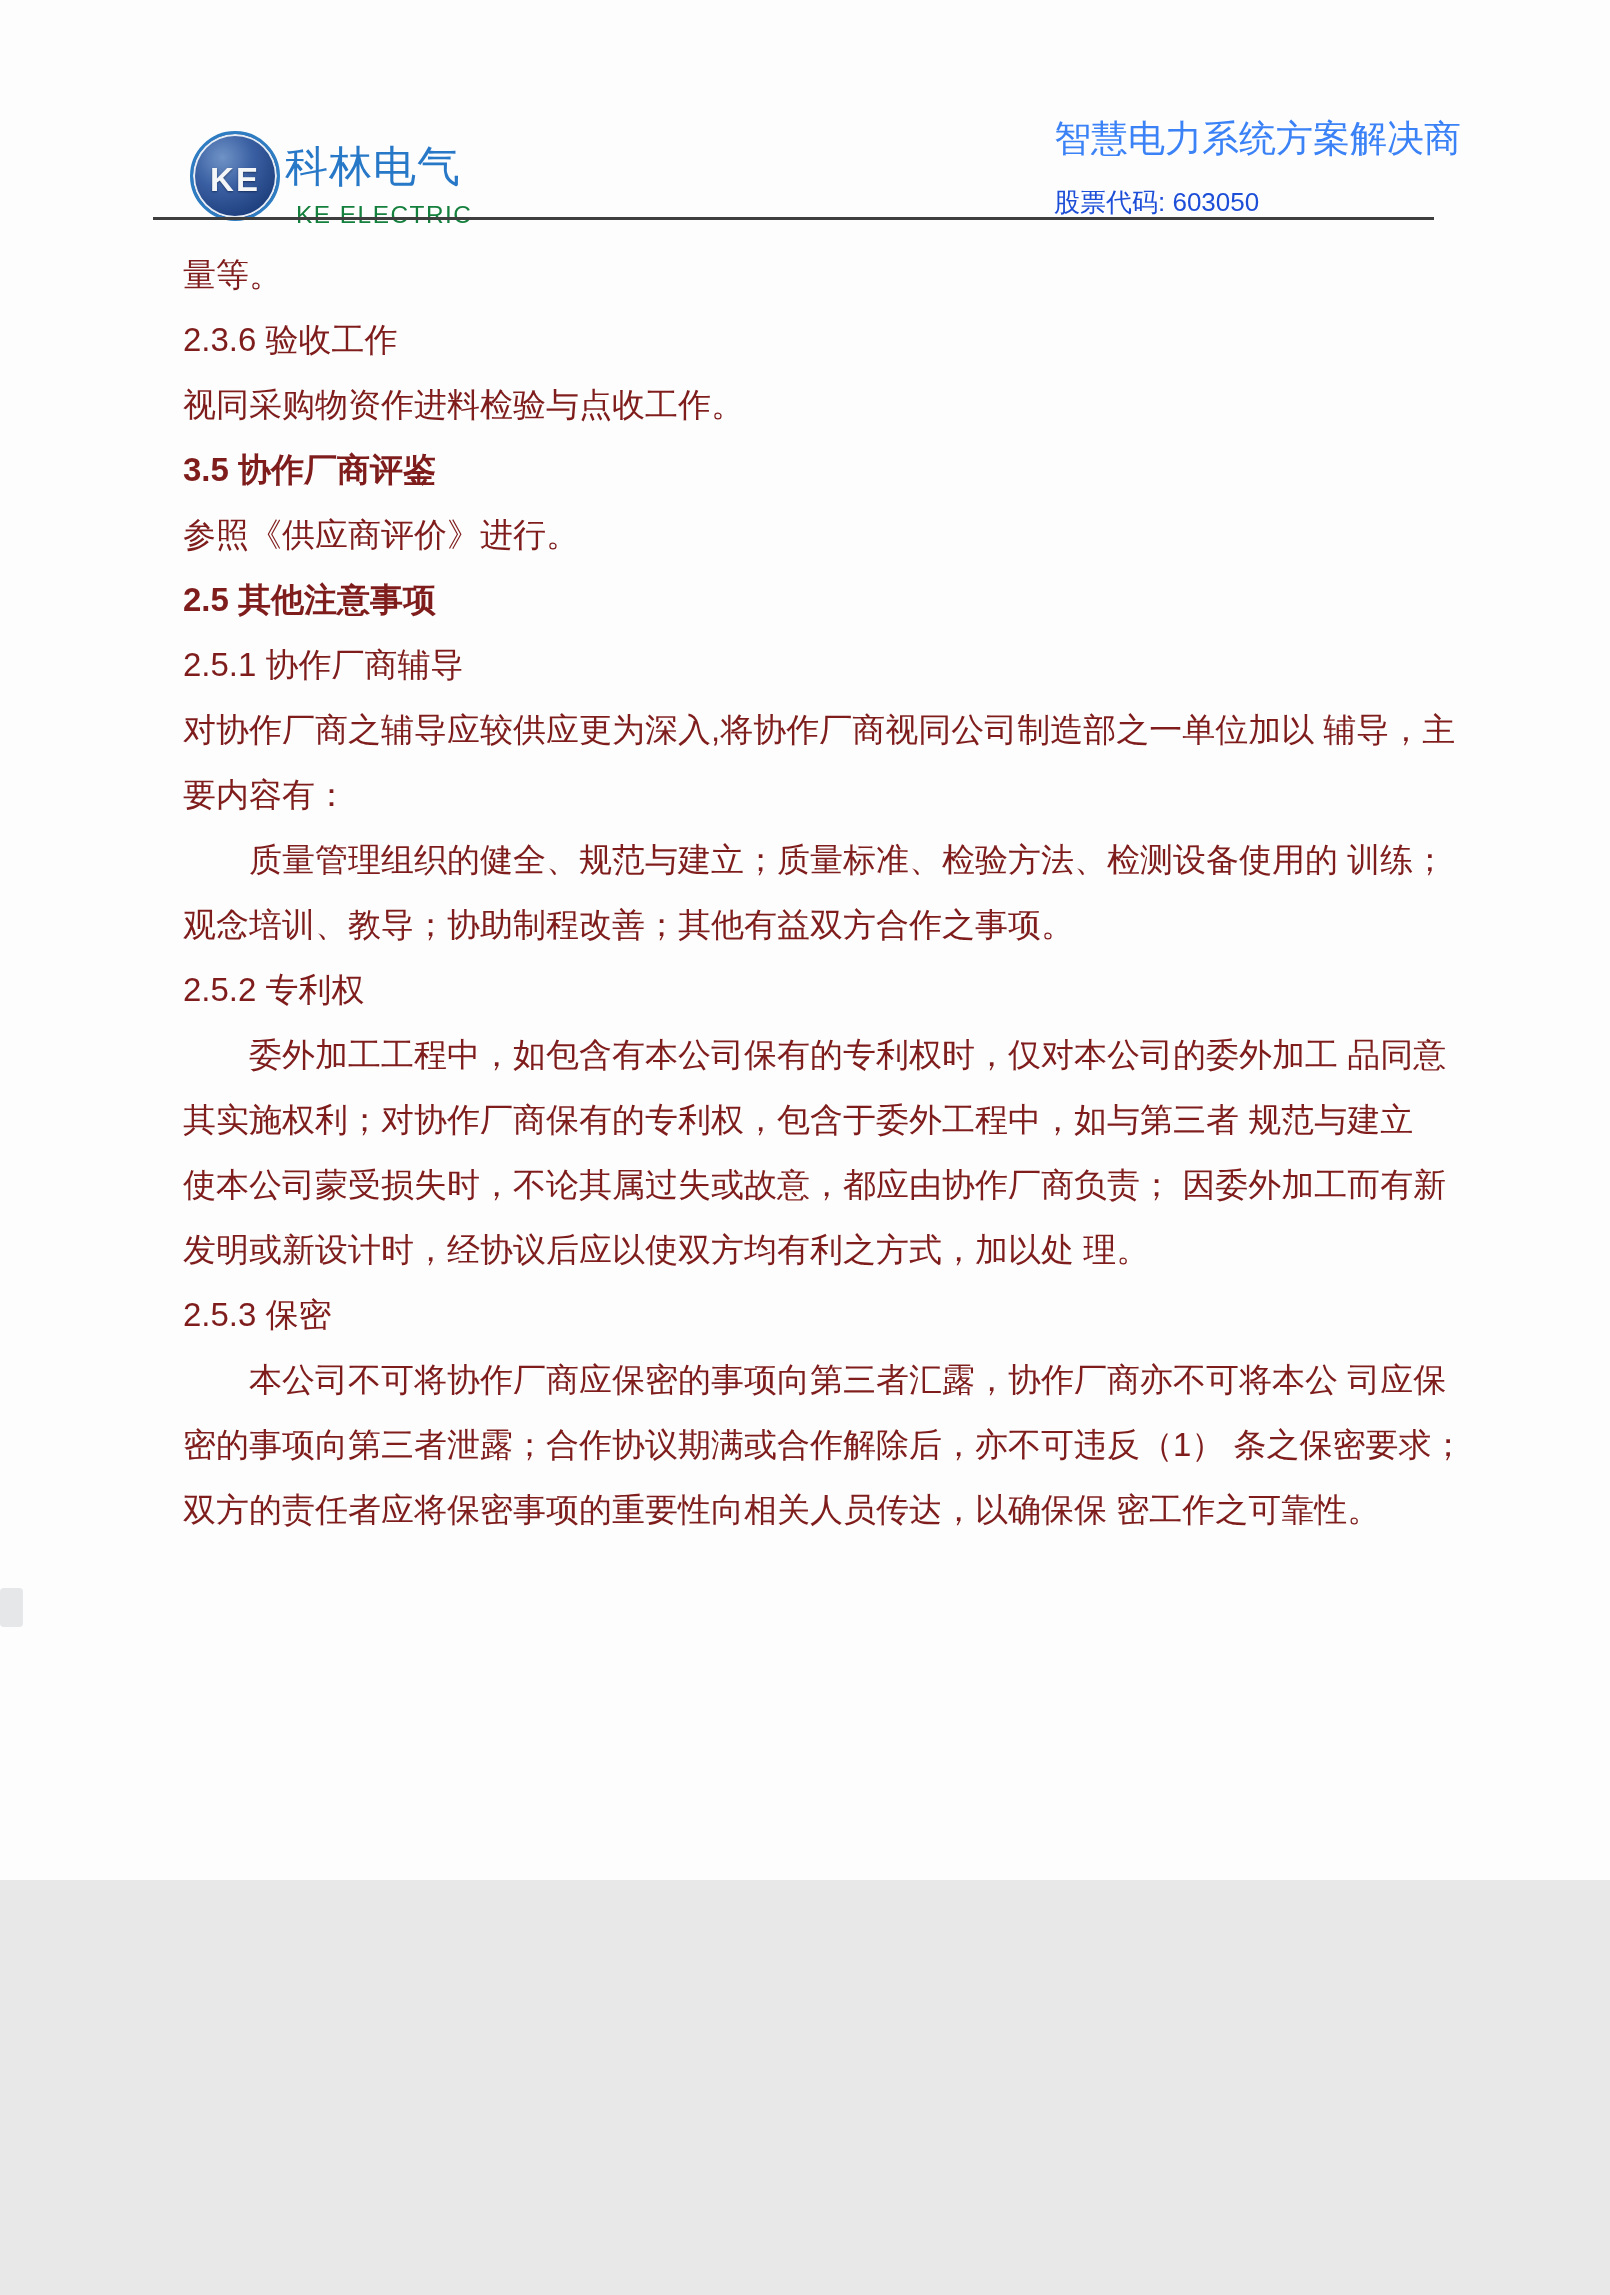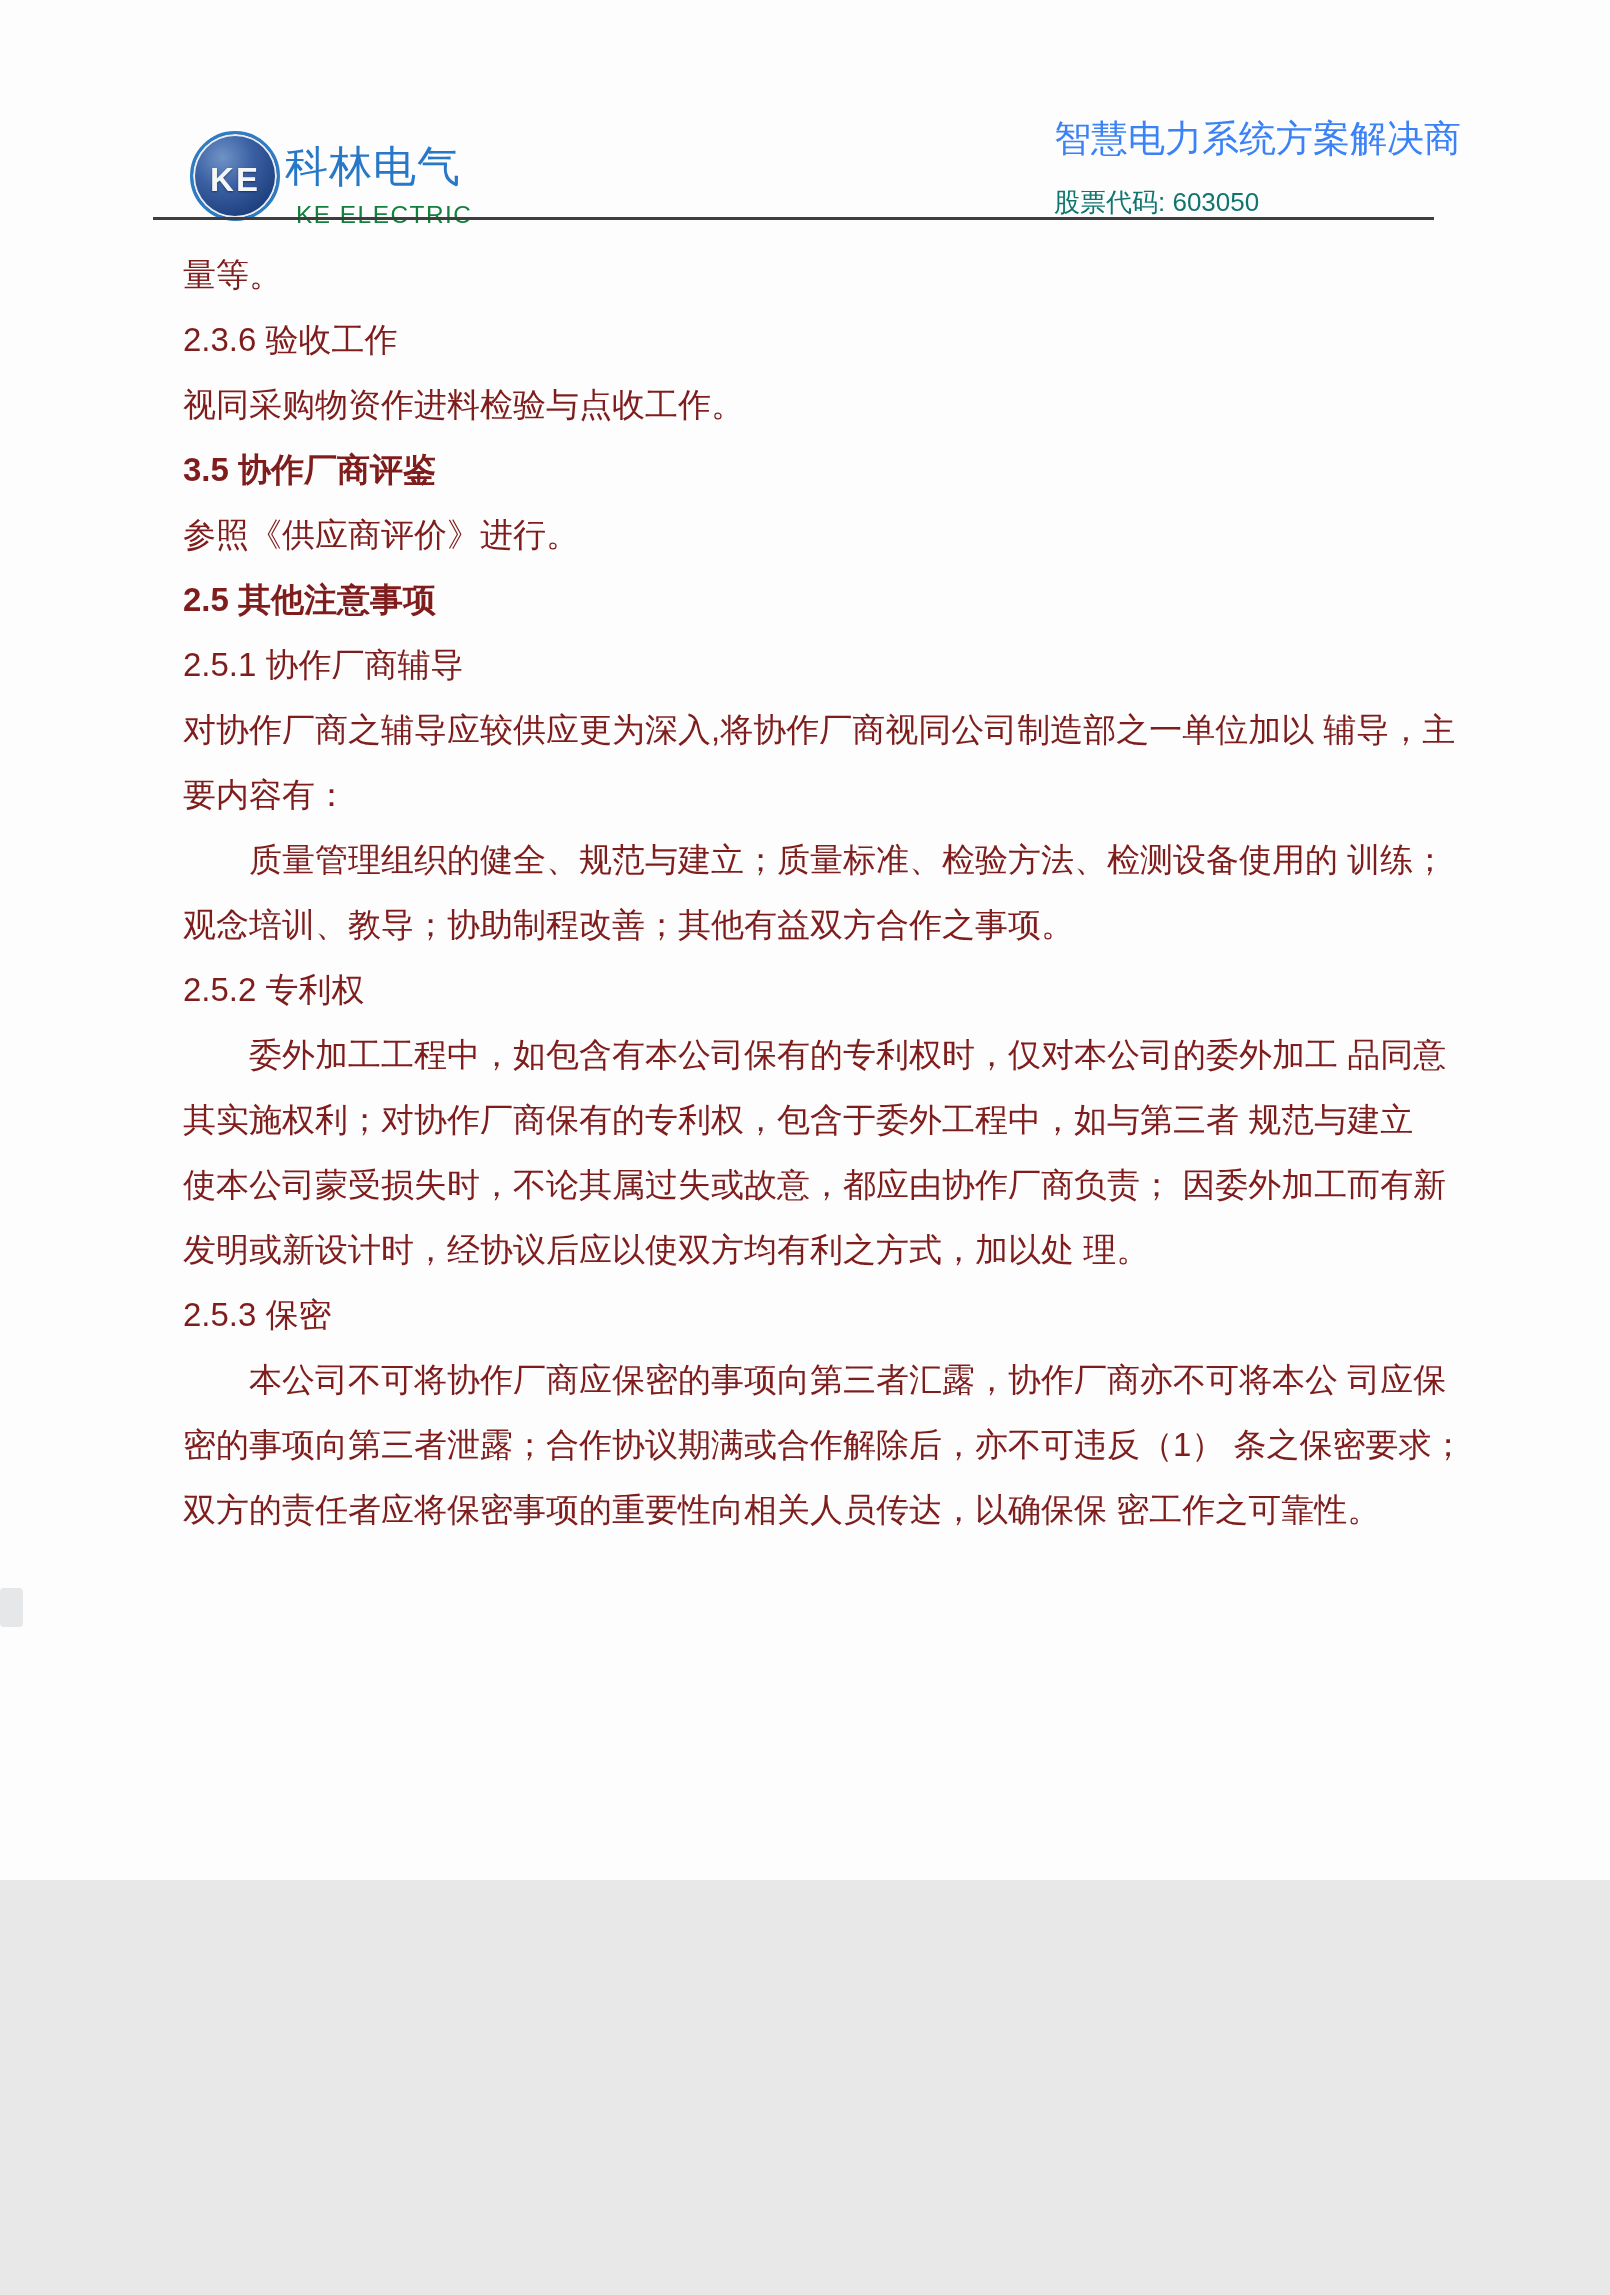--- a/index.html
+++ b/index.html
@@ -57,21 +57,21 @@
     position: absolute;
     left: 1054px; top: 114px;
     font-size: 37px;
     color: #3b82f6;
     white-space: nowrap;
   }
   .stock {
     position: absolute;
     left: 1054px; top: 185px;
     font-size: 26px;
-    color: #0f766e;
+    color: #1d4ed8;
     white-space: nowrap;
   }
   .header-rule {
     position: absolute;
     left: 153px; top: 217px;
     width: 1281px; height: 2.9px;
     background: #3e3e3e;
   }
 
   

